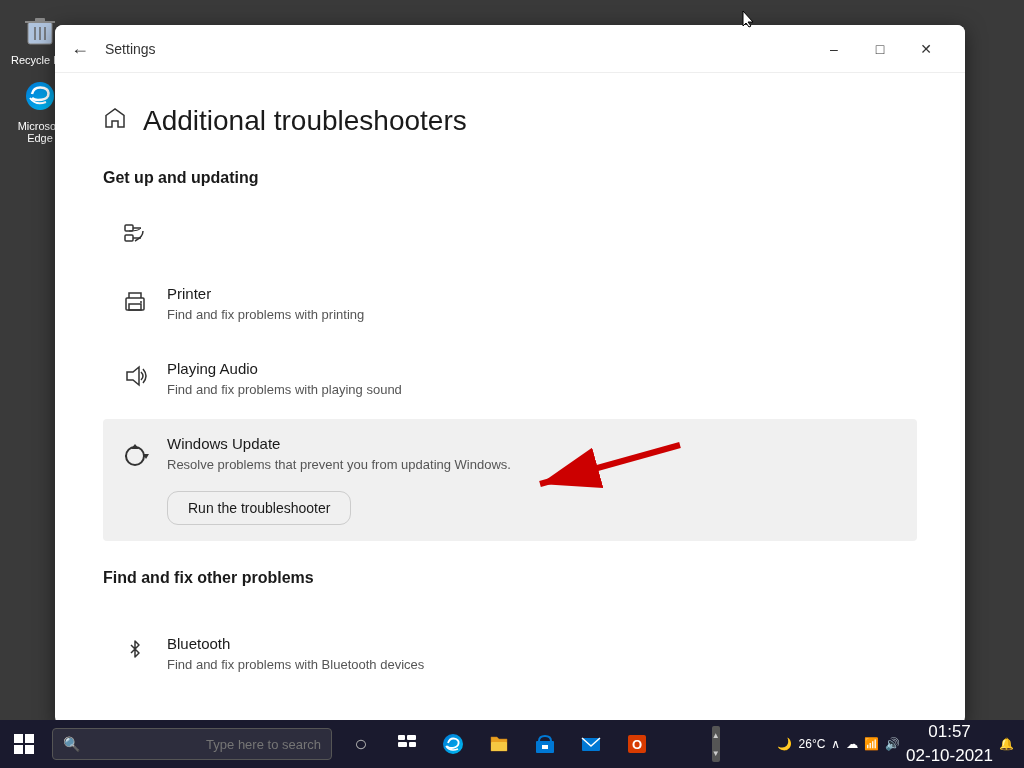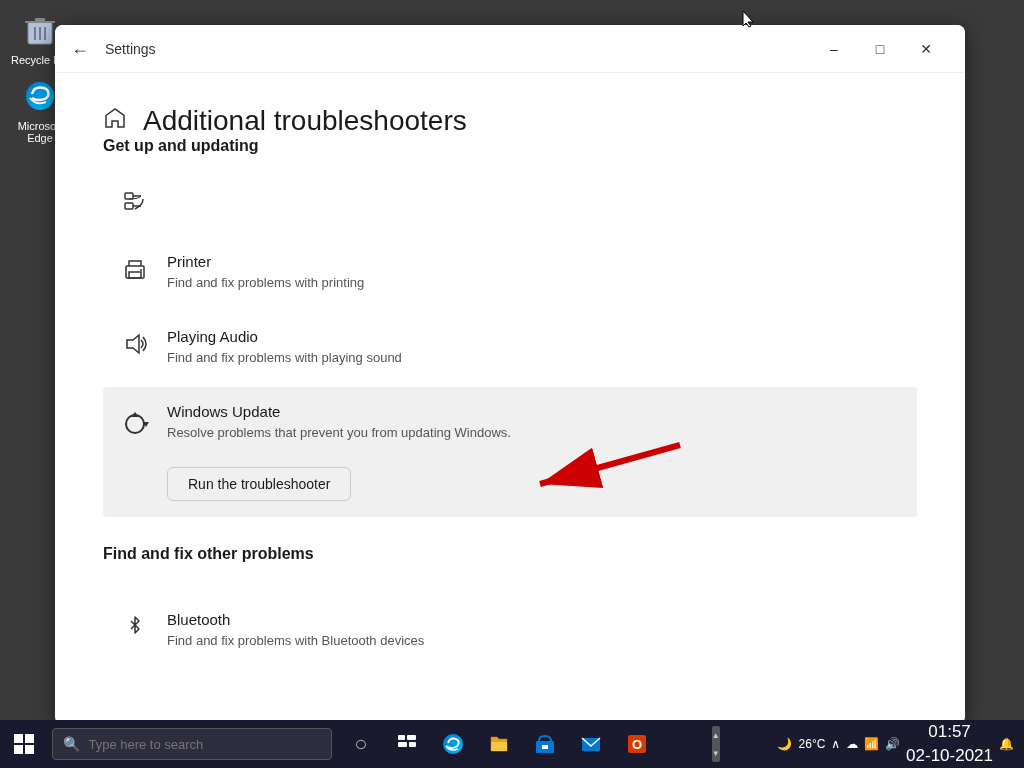--- a/index.html
+++ b/index.html
@@ -82,20 +82,21 @@
       padding: 0 10px;
       margin-left: 4px;
     }
     .taskbar-search input {
       background: transparent;
       border: none;
       outline: none;
       color: #aaa;
       font-size: 13px;
       width: 100%;
+      text-align: right;
     }
     .taskbar-search .search-icon {
       color: #0078d4;
       margin-right: 8px;
       font-size: 14px;
     }
     .taskbar-center-icons {
       display: flex;
       align-items: center;
       margin-left: 8px;
@@ -186,20 +187,21 @@
       flex: 1;
       overflow-y: auto;
       padding: 32px 48px;
     }
 
     
     .page-header {
       display: flex;
       align-items: center;
       gap: 16px;
+      margin-bottom: 32px;
     }
     .page-home-icon {
       font-size: 22px;
       color: #333;
     }
     .page-title {
       font-size: 28px;
       font-weight: 300;
       color: #1a1a1a;
     }
@@ -252,26 +254,25 @@
       font-size: 13px;
       color: #555;
       line-height: 1.4;
     }
 
     .run-button {
       display: inline-block;
       padding: 8px 20px;
       background: #f0f0f0;
       border: 1px solid #ccc;
-      border-radius: 6px;
+      border-radius: 11px;
       font-size: 14px;
       cursor: pointer;
       color: #1a1a1a;
       margin-left: 48px;
-      margin-top: 8px;
     }
 
     
     .arrow-overlay {
       position: absolute;
       top: 0;
       left: 0;
       width: 100%;
       height: 100%;
       pointer-events: none;

